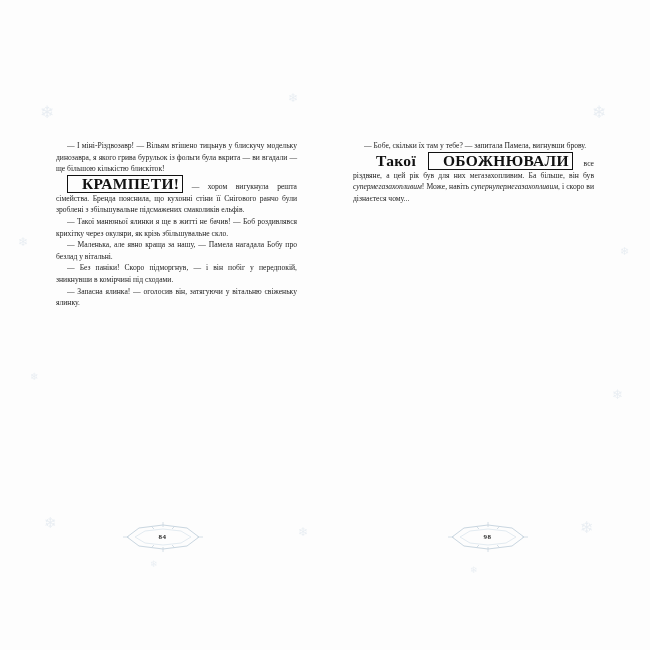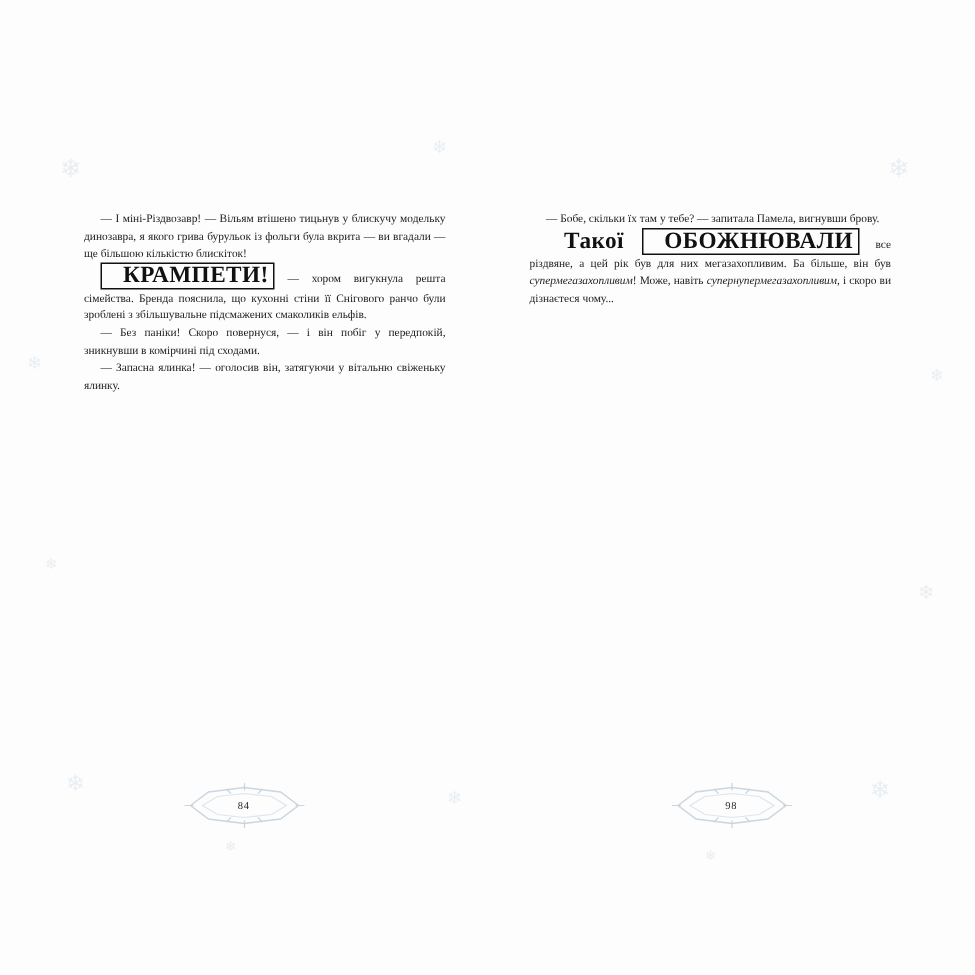--- a/index.html
+++ b/index.html
@@ -92,20 +92,21 @@
   .folio {
     position: absolute;
     bottom: 96px;
     width: 84px;
     height: 34px;
     left: 50%;
     transform: translateX(-50%);
     display: flex;
     align-items: center;
     justify-content: center;
+    font-weight: bold;
   }
   .folio .orn {
     position: absolute;
     inset: 0;
     color: #c9d6e0;
   }
   .folio .num {
     position: relative;
     font-family: "Liberation Serif", serif;
     font-size: 7px;
@@ -139,21 +140,27 @@
       <div class="col">
         <p>
           <span>— І міні-Різдвозавр! — Вільям втішено тицьнув у блискучу модельку динозавра, я якого грива бурульок із фольги була вкрита — ви вгадали — ще більшою кількістю блискіток!</span>
         </p>
 
         <p class="shout-line">
           <span class="shout boxed">КРАМПЕТИ!</span><span class="tail"> — хором вигукнула решта сімейства. Бренда пояснила, що кухонні стіни її Снігового ранчо були зроблені з збільшувальне підсмажених смаколиків ельфів.</span>
         </p>
 
         <p>
-          <span>— Без паніки! Скоро повернуся, — і він побіг у передпокій, зникнувши в комірчині під сходами.</span>
+          <span>— Такої манюньої ялинки я ще в житті не бачив! — Боб роздивлявся крихітку через окуляри, як крізь збільшувальне скло.</span>
+        </p>
+        <p>
+          <span>— Маленька, але явно краща за нашу, — Памела нагадала Бобу про безлад у вітальні.</span>
+        </p>
+        <p>
+          <span>— Без паніки! Скоро підморгнув, — і він побіг у передпокій, зникнувши в комірчині під сходами.</span>
         </p>
         <p>
           <span>— Запасна ялинка! — оголосив він, затягуючи у вітальню свіженьку ялинку.</span>
         </p>
       </div>
 
       <div class="folio">
         <svg class="orn" viewBox="0 0 84 34">
           <path d="M6 17 L18 8 L42 5 L66 8 L78 17 L66 26 L42 29 L18 26 Z" fill="none" stroke="#c9d6e0" stroke-width="1"></path>
           <path d="M14 17 L24 11 L42 9 L60 11 L70 17 L60 23 L42 25 L24 23 Z" fill="none" stroke="#dce6ee" stroke-width="0.8"></path>

